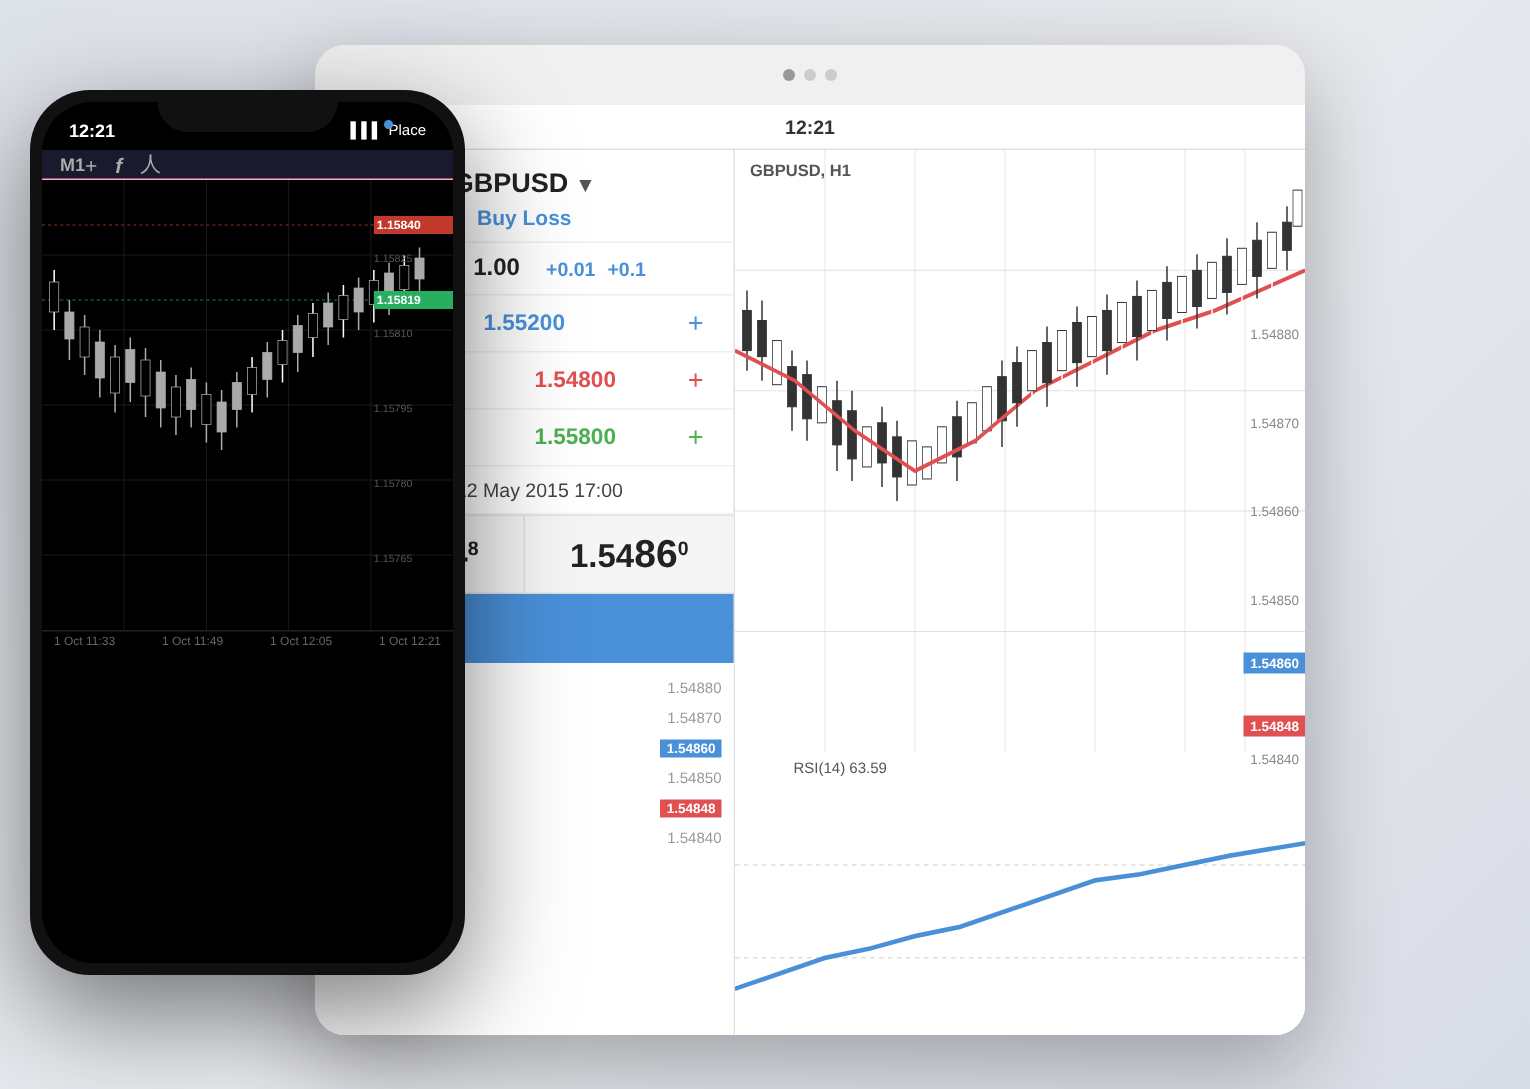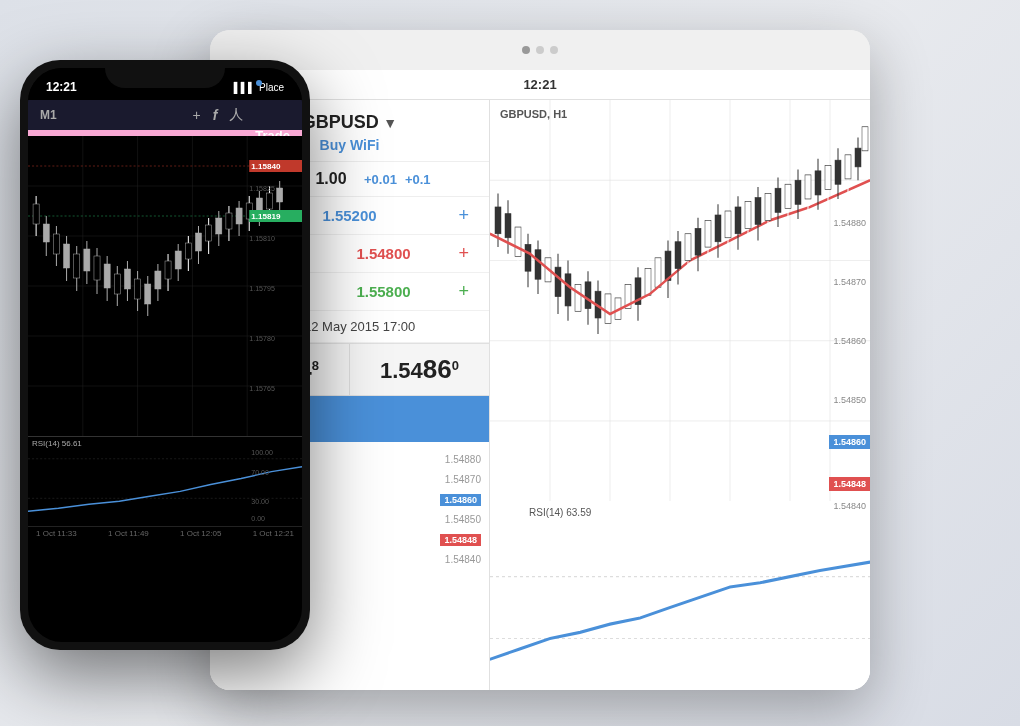--- a/index.html
+++ b/index.html
@@ -289,26 +289,25 @@
       display: flex;
       gap: 4px;
       align-items: center;
     }
     .phone-signal {
       color: #fff;
       font-size: 10px;
     }
     .phone-toolbar {
       background: #1a1a2e;
-      height: 36px;
+      height: 20px;
       display: flex;
       align-items: center;
       padding: 0 12px;
-      justify-content: space-between;
-      border-bottom: 6px solid #f9a8d4;
+      border-bottom: 1px solid #f9a8d4;
     }
     .phone-toolbar-left {
       color: #aaa;
       font-size: 12px;
       font-weight: 600;
     }
     .phone-toolbar-icons {
       display: flex;
       gap: 12px;
       align-items: center;
@@ -387,21 +386,21 @@
       <span>12:21</span>
     </div>
     <div class="tablet-content">
 
       <div class="trade-panel">
         <div class="trade-panel-header">
           <div>
             <span class="trade-symbol">GBPUSD</span>
             <span class="trade-symbol-arrow">▼</span>
           </div>
-          <div class="trade-type">Buy WiFi</div>
+          <div class="trade-type">Buy Loss</div>
         </div>
 
         <div class="vol-row">
           <span class="vol-btn">-0.01</span>
           <span class="vol-value">1.00</span>
           <span class="vol-btn">+0.01</span>
           <span class="vol-btn">+0.1</span>
         </div>
 
         <div class="trade-field">
@@ -748,32 +747,20 @@
         <text x="220" y="83" font-size="8" fill="#fff" font-weight="700">1.15819</text>
 
         <text x="218" y="55" font-size="7" fill="#555">1.15825</text>
         <text x="218" y="105" font-size="7" fill="#555">1.15810</text>
         <text x="218" y="155" font-size="7" fill="#555">1.15795</text>
         <text x="218" y="205" font-size="7" fill="#555">1.15780</text>
         <text x="218" y="255" font-size="7" fill="#555">1.15765</text>
       </svg>
     </div>
 
-    <div class="phone-rsi-area">
-      <div class="phone-rsi-label">RSI(14) 56.61</div>
-      <svg width="100%" height="100%" viewBox="0 0 270 90" preserveAspectRatio="none">
-        <line x1="0" y1="22" x2="270" y2="22" stroke="#333" stroke-width="0.5" stroke-dasharray="2,2"></line>
-        <line x1="0" y1="62" x2="270" y2="62" stroke="#333" stroke-width="0.5" stroke-dasharray="2,2"></line>
-        <polyline points="0,75 30,72 60,68 90,65 120,60 150,55 180,48 210,42 240,35 270,30" fill="none" stroke="#4a90d9" stroke-width="1.5"></polyline>
-        <text x="220" y="18" font-size="7" fill="#555">100.00</text>
-        <text x="220" y="38" font-size="7" fill="#555">70.00</text>
-        <text x="220" y="68" font-size="7" fill="#555">30.00</text>
-        <text x="220" y="85" font-size="7" fill="#555">0.00</text>
-      </svg>
-    </div>
 
     <div class="phone-date-row">
       <span class="phone-date-label">1 Oct 11:33</span>
       <span class="phone-date-label">1 Oct 11:49</span>
       <span class="phone-date-label">1 Oct 12:05</span>
       <span class="phone-date-label">1 Oct 12:21</span>
     </div>
 
   </div>
 </div>

